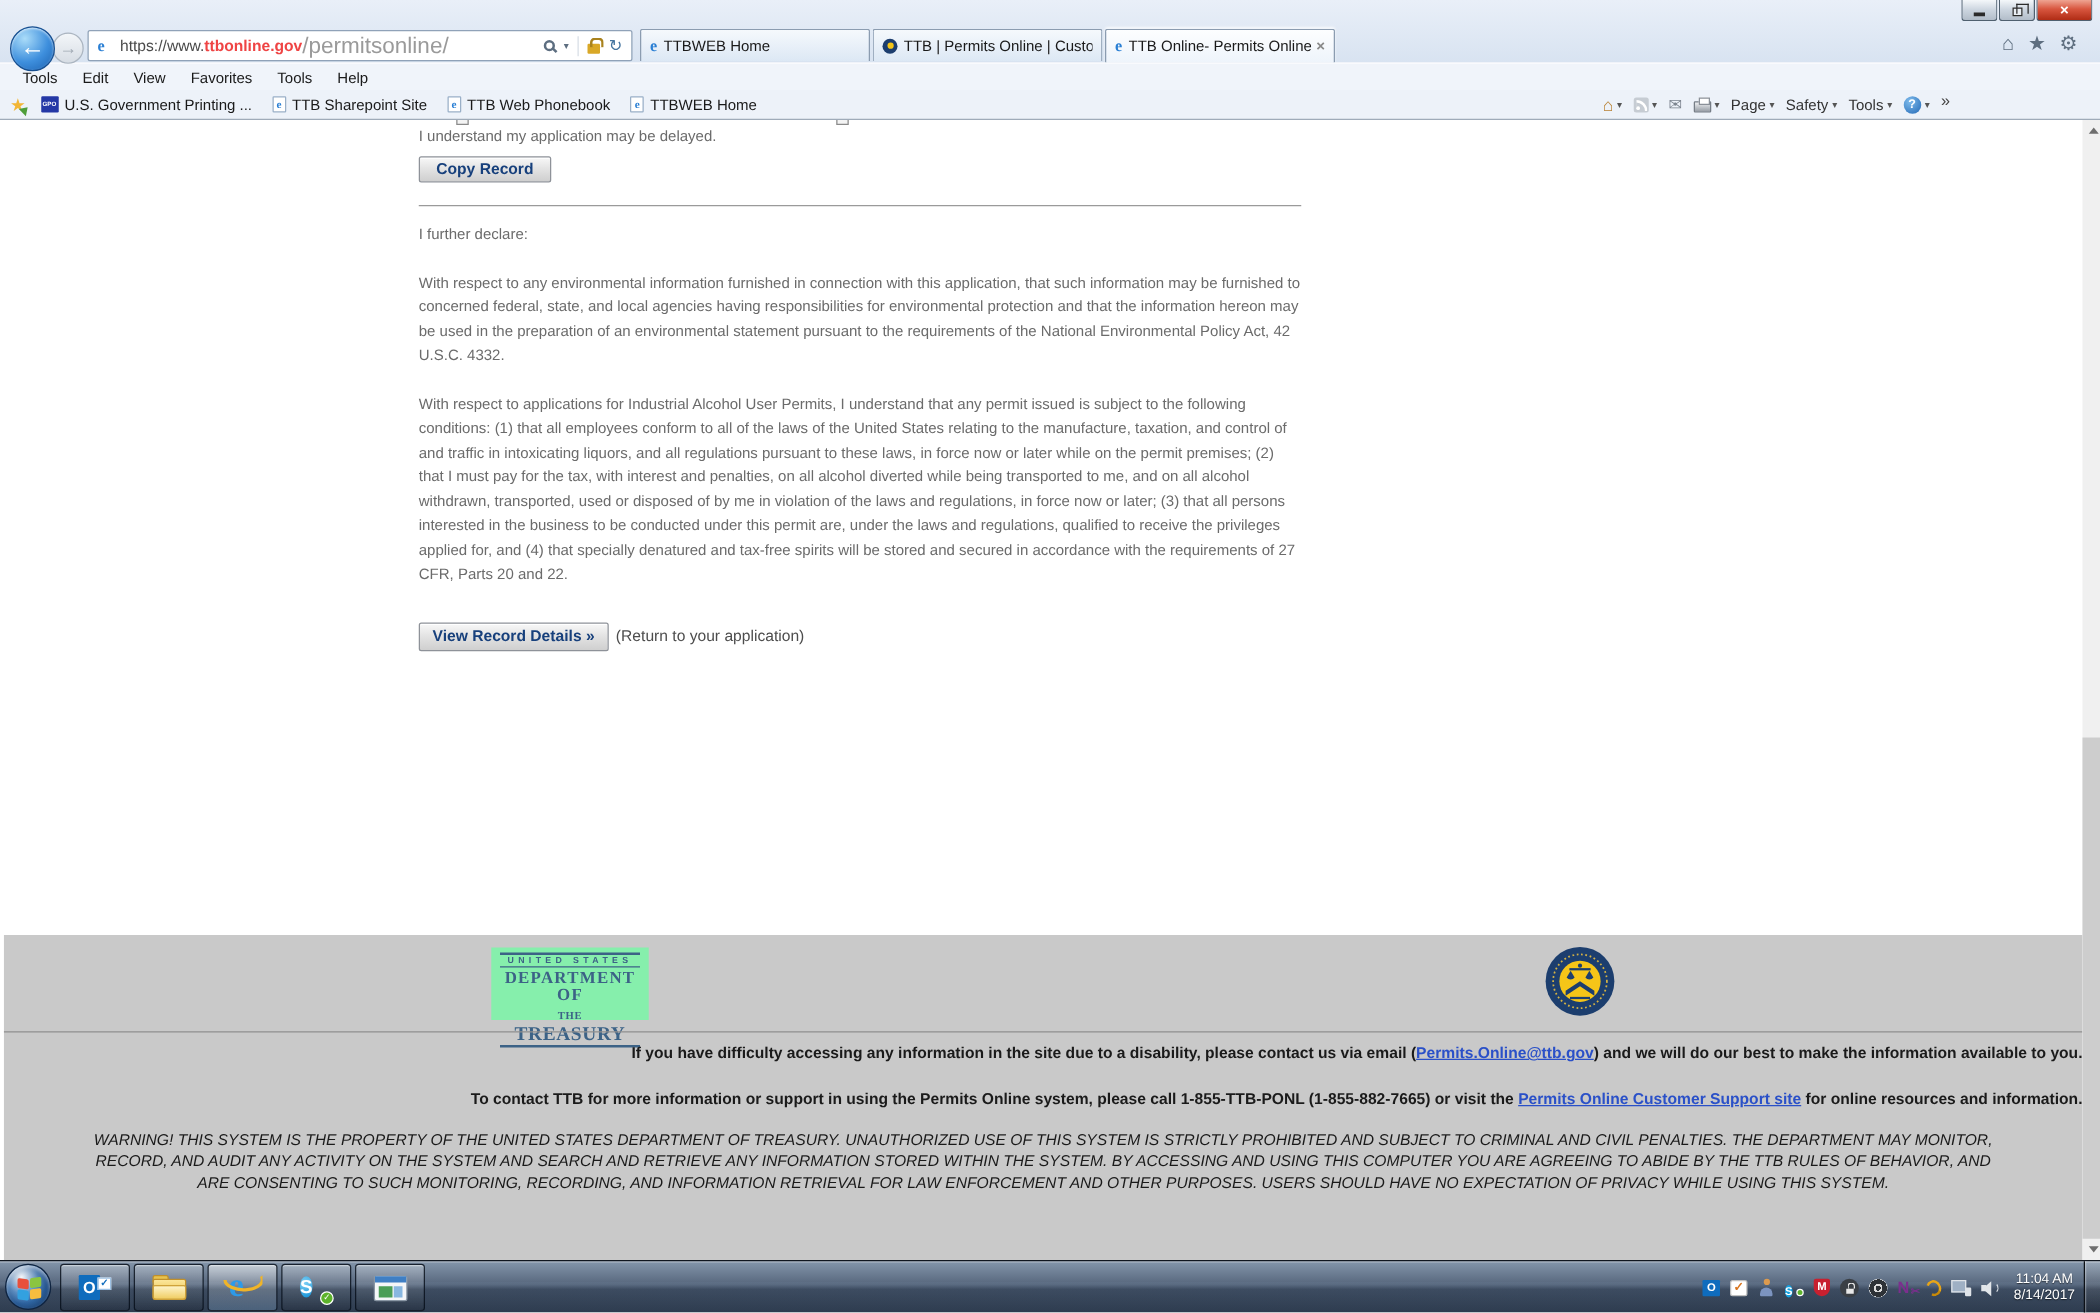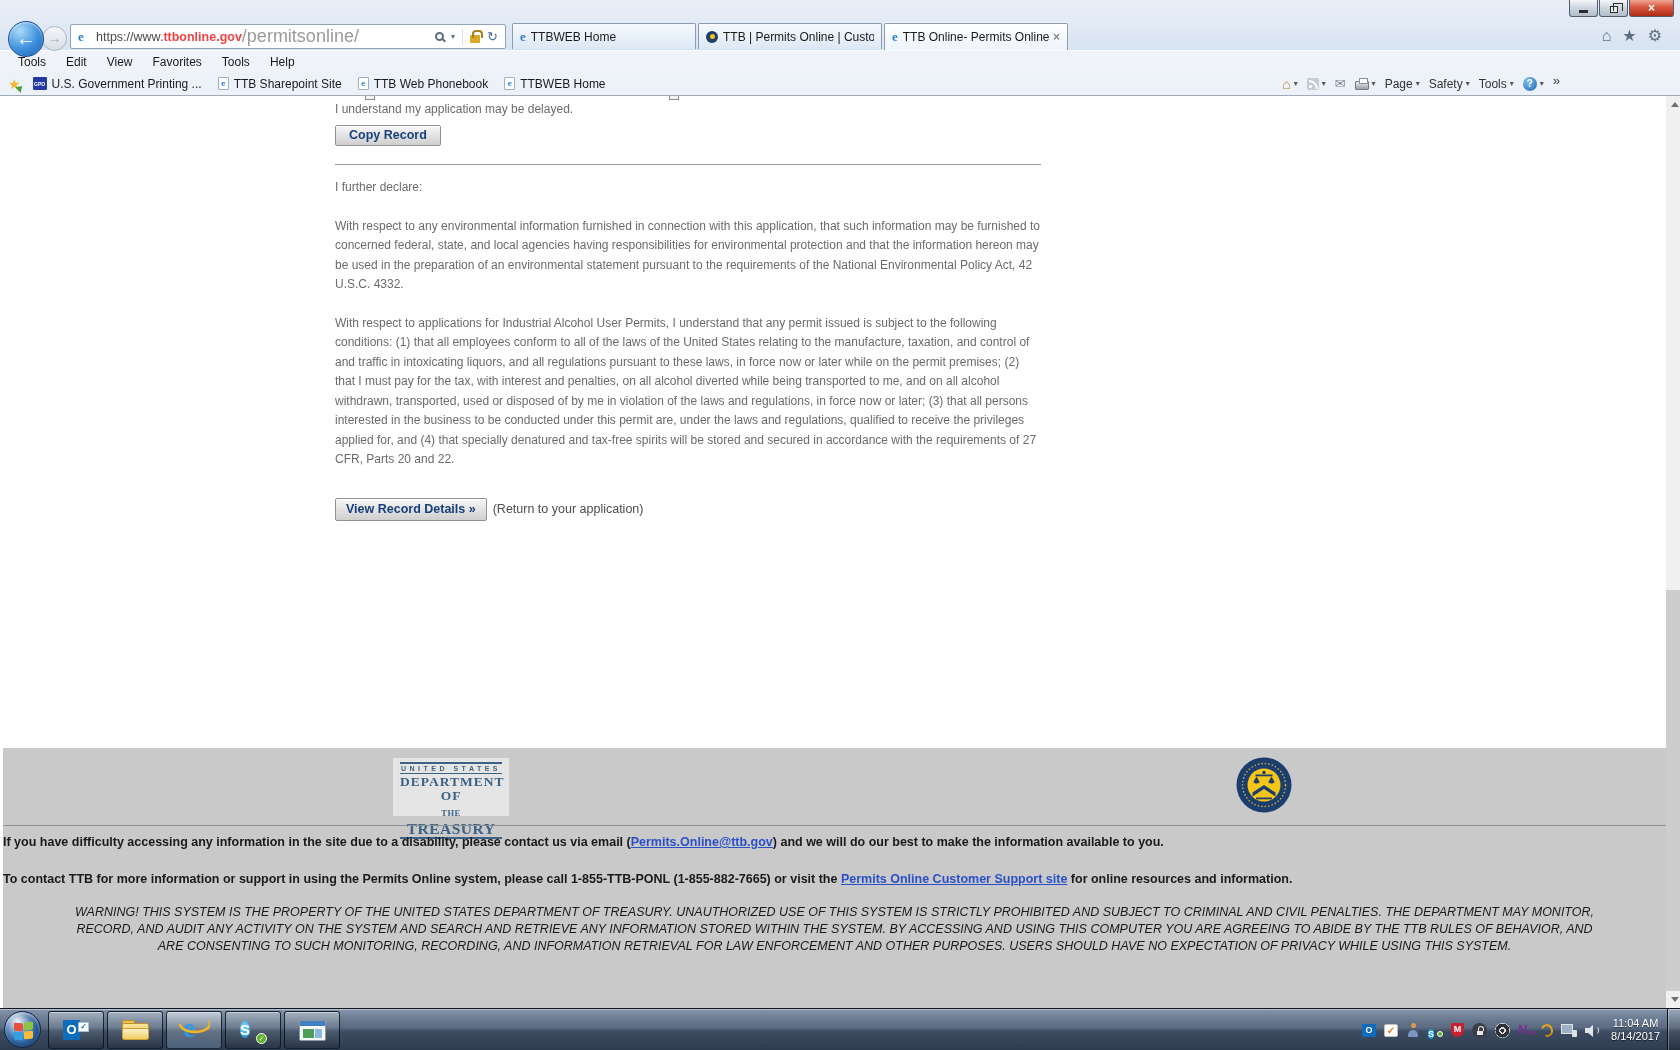--- a/index.html
+++ b/index.html
@@ -94,30 +94,30 @@
   .rule { border:none; border-top:1px solid #9a9a9a; margin:18px 0 0; width:706px; }
   .para { font-size:12px; line-height:19.5px; color:#6b6b6b; margin:0; }
   .declare { margin-top:13px; }
   .gap { margin-top:19px; }
   .btn-row { margin-top:28px; display:flex; align-items:center; gap:6px; }
   .view { padding:3px 10px 4px; }
   .return-note { font-size:12.5px; color:#4d4d4d; }
 
   
   .footer { position:absolute; left:0; bottom:0; width:1663px; height:260px; background:#c9c9c9; }
-  .treasury-logo { position:absolute; left:390px; top:10px; width:116px; height:58px; background:#e5e5e5; padding:3px 7px; }
+  .treasury-logo { position:absolute; left:390px; top:10px; width:126px; height:58px; background:#86efac; padding:3px 7px; }
   .t-rule { height:2px; background:#3c6286; margin:1px 0; }
   .t-rule.thin { height:1px; }
   .t-us { font-size:7px; letter-spacing:3.5px; color:#3c6286; text-align:center; font-weight:bold; margin:1px 0; }
   .t-dept { font-family:"Liberation Serif", serif; font-weight:bold; color:#3c6286; font-size:13.5px; text-align:center; letter-spacing:1px; line-height:14px; }
   .t-treas { font-family:"Liberation Serif", serif; font-weight:bold; color:#3c6286; font-size:15.5px; text-align:center; letter-spacing:.5px; line-height:15px; }
   .t-the { font-size:8.5px; }
   .ttb-seal { position:absolute; left:1233px; top:9px; width:56px; height:56px; }
   .footer-divider { position:absolute; top:77px; left:0; width:100%; height:1px; background:#8f8f8f; }
-  .f-line { position:absolute; width:100%; text-align:left; font-size:12.5px; font-weight:bold; color:#1a1a1a; margin:0; }
+  .f-line { position:absolute; width:100%; text-align:right; font-size:12.5px; font-weight:bold; color:#1a1a1a; margin:0; }
   .f-line1 { top:87px; }
   .f-line2 { top:124px; }
   .f-link { color:#2a50c8; text-decoration:underline; cursor:pointer; }
   .f-warning { position:absolute; top:156px; left:60px; width:1543px; text-align:center; font-size:12.5px; font-style:italic; color:#1a1a1a; line-height:17px; margin:0; }
 
   
   .scrollbar { position:absolute; top:0; right:0; width:17px; height:912px; background:#f0f0f0; }
   .sb-arrow { position:absolute; left:0; width:17px; height:17px; display:flex; align-items:center; justify-content:center; }
   .sb-up { top:0; } .sb-down { bottom:0; }
   .tri-up { width:0; height:0; border-left:4px solid transparent; border-right:4px solid transparent; border-bottom:5px solid #6e6e6e; }

